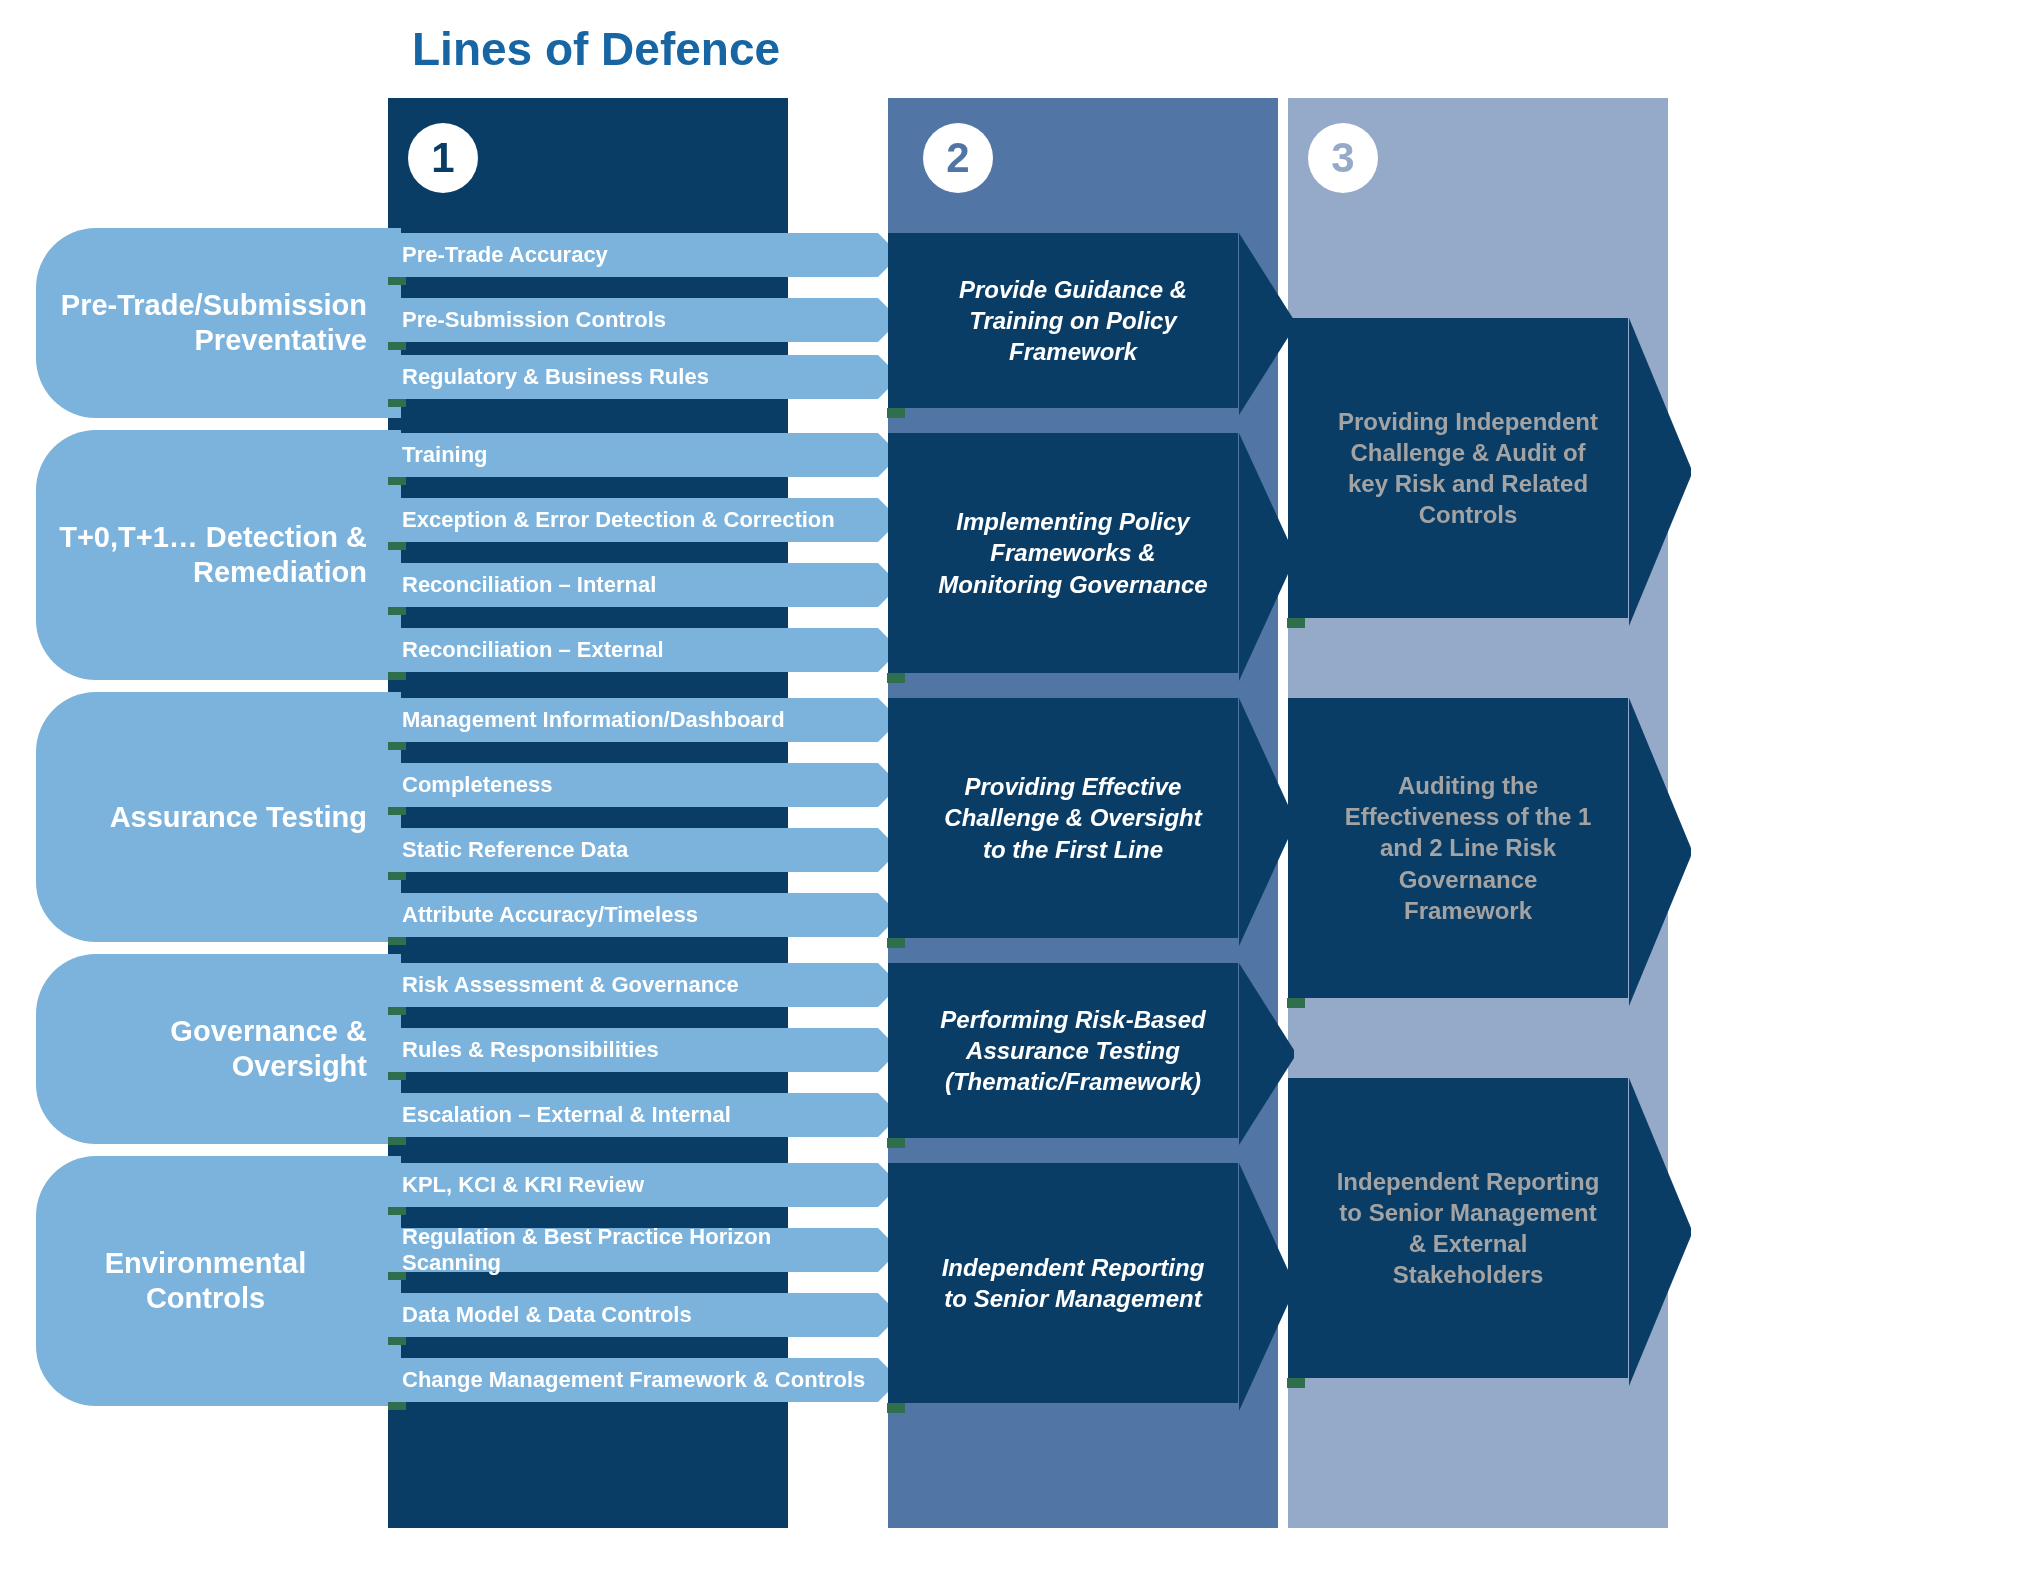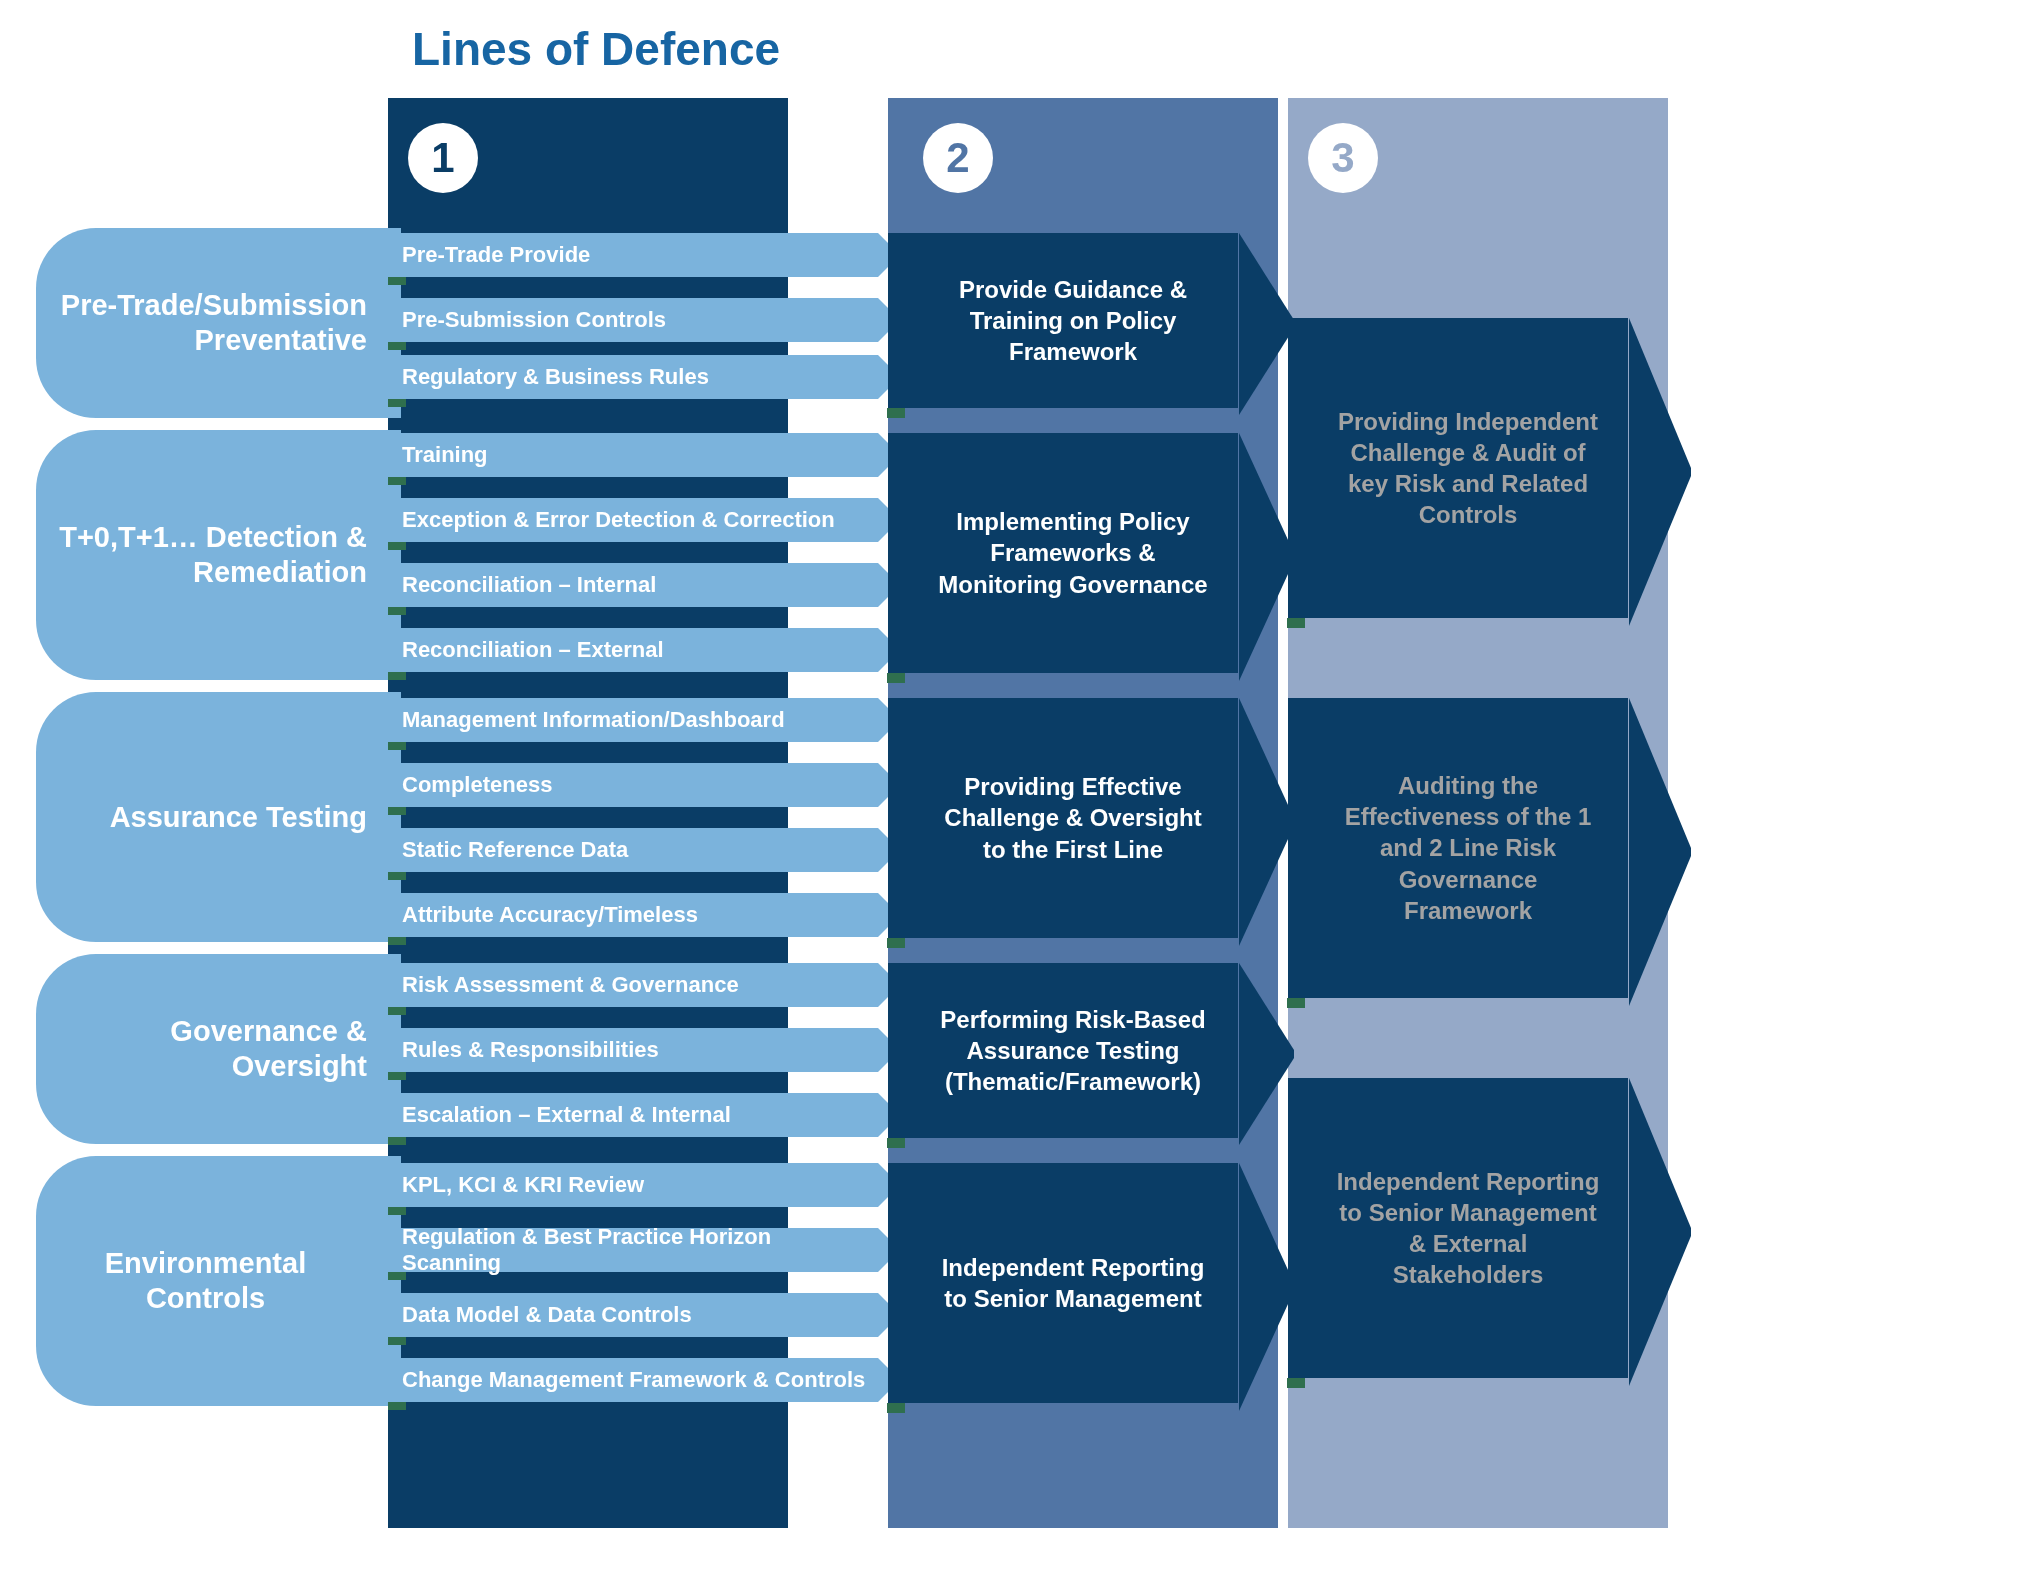--- a/index.html
+++ b/index.html
@@ -106,20 +106,21 @@
     background: #0a3d66;
     color: #fff;
     font-size: 24px;
     font-weight: bold;
     display: flex;
     align-items: center;
     justify-content: center;
     text-align: center;
     padding: 0 20px 0 40px;
     line-height: 1.3;
+    font-style: italic;
   }
   .arrow2 .arrow-tip {
     position: absolute;
     right: -1px;
     top: 0;
     transform: translateX(100%);
     width: 0; height: 0;
     border-left-style: solid;
     border-left-color: #0a3d66;
     border-top-style: solid;
@@ -200,21 +201,21 @@
   <div class="cat" style="top:684px;height:250px;">
       <span>Assurance Testing</span>
     </div>
   <div class="cat" style="top:946px;height:190px;">
       <span>Governance &amp; Oversight</span>
     </div>
   <div class="cat" style="top:1148px;height:250px;text-align:center;">
       <span>Environmental Controls</span>
     </div>
 
-  <div class="item" style="top:225px;">Pre-Trade Provide</div>
+  <div class="item" style="top:225px;">Pre-Trade Accuracy</div>
   <div class="item" style="top:290px;">Pre-Submission Controls</div>
   <div class="item" style="top:347px;">Regulatory &amp; Business Rules</div>
   <div class="item" style="top:425px;">Training</div>
   <div class="item" style="top:490px;">Exception &amp; Error Detection &amp; Correction</div>
   <div class="item" style="top:555px;">Reconciliation – Internal</div>
   <div class="item" style="top:620px;">Reconciliation – External</div>
   <div class="item" style="top:690px;">Management Information/Dashboard</div>
   <div class="item" style="top:755px;">Completeness</div>
   <div class="item" style="top:820px;">Static Reference Data</div>
   <div class="item" style="top:885px;">Attribute Accuracy/Timeless</div>

